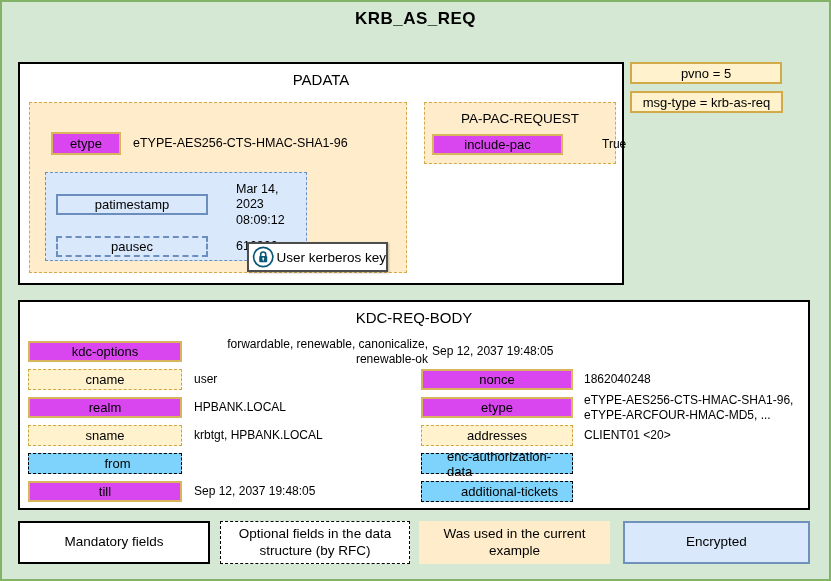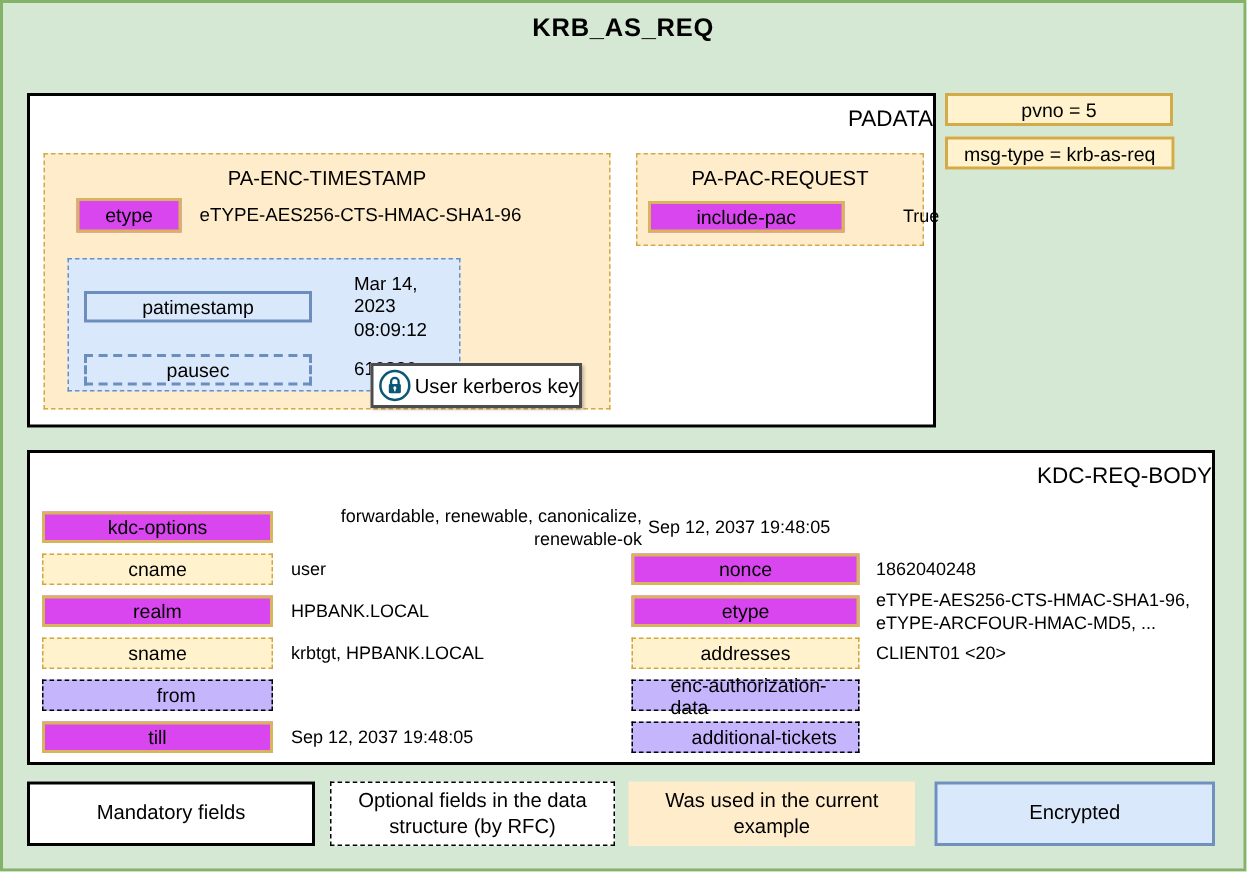--- a/index.html
+++ b/index.html
@@ -9,32 +9,32 @@
 
   .main-title { position:absolute; top:7px; left:0; width:100%; text-align:center; font-size:17px; font-weight:bold; letter-spacing:0.5px; }
 
   .top-field { position:absolute; background:#fff2cc; border:2px solid #d3aa49; display:flex; align-items:center; justify-content:center; font-size:13px; }
   .pvno-box { left:628px; top:60px; width:152px; height:22px; }
   .msgtype-box { left:628px; top:89px; width:153px; height:22px; }
 
   .white-section { position:absolute; background:#ffffff; border:2px solid #000; }
   .padata { left:16px; top:60px; width:606px; height:223px; }
   .kdc { left:16px; top:298px; width:792px; height:210px; }
-  .section-title { width:100%; text-align:right; padding-top:7px; font-size:15px; }
+  .section-title { width:100%; text-align:center; padding-top:7px; font-size:15px; }
 
   .cream-container { position:absolute; background:#ffeccb; border:1.5px dashed #d3aa49; }
   .pa-enc { left:9px; top:38px; width:378px; height:171px; }
   .pa-pac { left:404px; top:38px; width:192px; height:62px; }
   .container-title { width:100%; text-align:center; padding-top:8px; font-size:13.5px; }
 
   .frow { display:flex; align-items:center; }
   .fb { flex:none; display:flex; align-items:center; justify-content:center; font-size:13px; height:21px; }
   .fb.cream-solid { background:#d946ef; border:2px solid #d8b55c; }
   .fb.cream-dashed { background:#fff2cc; border:1px dashed #cfa740; }
-  .fb.white-dashed { background:#c4b5fd; border:1px dashed #000;padding-left:25px; }
+  .fb.white-dashed { background:#7dd3fc; border:1px dashed #000;padding-left:25px; }
   .fb.blue-solid { background:#dae8fc; border:2px solid #6c8ebf; }
   .fb.blue-dashed { background:#dae8fc; border:2px dashed #6c8ebf; }
   .val { font-size:12px; line-height:1.22; margin-left:12px; }
 
   .etype-row { position:absolute; left:21px; top:29px; }
   .etype-row .fb { width:70px; height:23px; }
   .etype-row .val { font-size:12.5px; }
 
   .enc-box { position:absolute; left:15px; top:69px; width:262px; height:89px; background:#dae8fc; border:1.5px dashed #6c8ebf; padding:9px 0 0 10px; }
   .enc-box .frow { margin-bottom:8px; }
@@ -70,21 +70,20 @@
 
   <div class="main-title">KRB_AS_REQ</div>
 
   <div class="top-field pvno-box">pvno = 5</div>
   <div class="top-field msgtype-box">msg-type = krb-as-req</div>
 
   <div class="white-section padata">
     <div class="section-title">PADATA</div>
 
     <div class="cream-container pa-enc">
-      <div class="container-title">PA-ENC-TIMESTAMP</div>
 
       <div class="frow etype-row">
         <div class="fb cream-solid">etype</div>
         <div class="val">eTYPE-AES256-CTS-HMAC-SHA1-96</div>
       </div>
 
       <div class="enc-box">
         <div class="frow">
           <div class="fb blue-solid">patimestamp</div>
           <div class="val">Mar 14, 2023 08:09:12</div>

